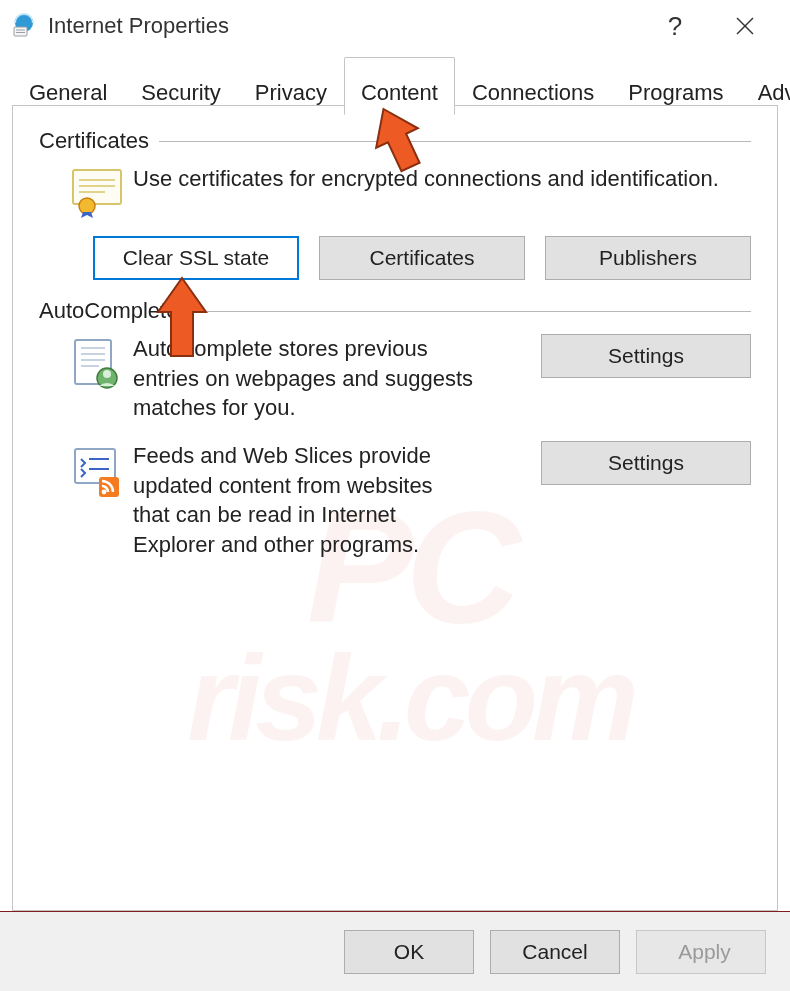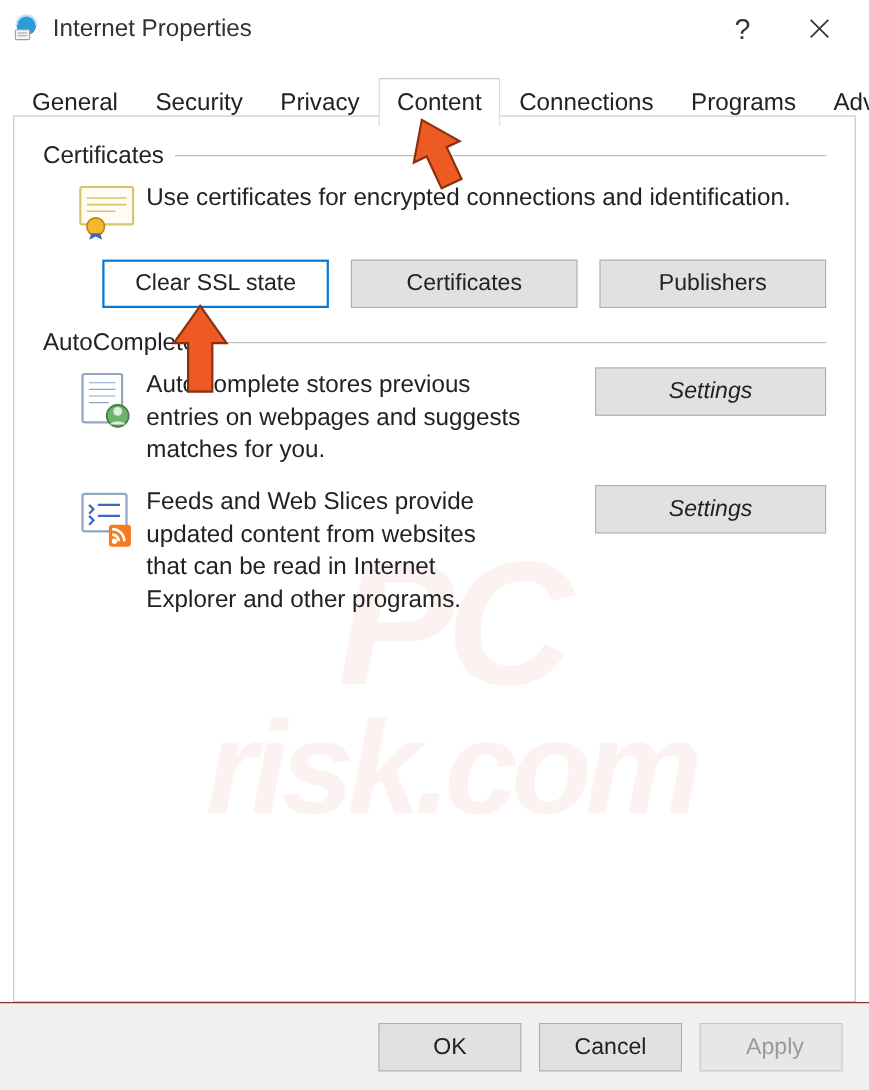--- a/index.html
+++ b/index.html
@@ -60,21 +60,21 @@
     position: relative;
     cursor: pointer;
     white-space: nowrap;
   }
   .tab.active {
     border: 1px solid #c5c5c5;
     border-bottom: 1px solid #ffffff;
     background: #ffffff;
     z-index: 2;
     margin-bottom: -1px;
-    padding-top: 8px;
+    padding-top: 22px;
     border-top-left-radius: 2px;
     border-top-right-radius: 2px;
   }
 
   .panel {
     position: absolute;
     left: 12px; right: 12px;
     top: 105px;
     bottom: 80px;
     border: 1px solid #c5c5c5;
@@ -115,21 +115,20 @@
   }
   .group-text {
     font-size: 22px;
     line-height: 1.35;
     color: #222;
     flex: 0 1 auto;
   }
   .group-side {
     margin-left: auto;
     flex: 0 0 auto;
-    font-style: italic;
   }
 
   
   .btn {
     display: inline-flex;
     align-items: center;
     justify-content: center;
     height: 44px;
     min-width: 120px;
     padding: 0 18px;

